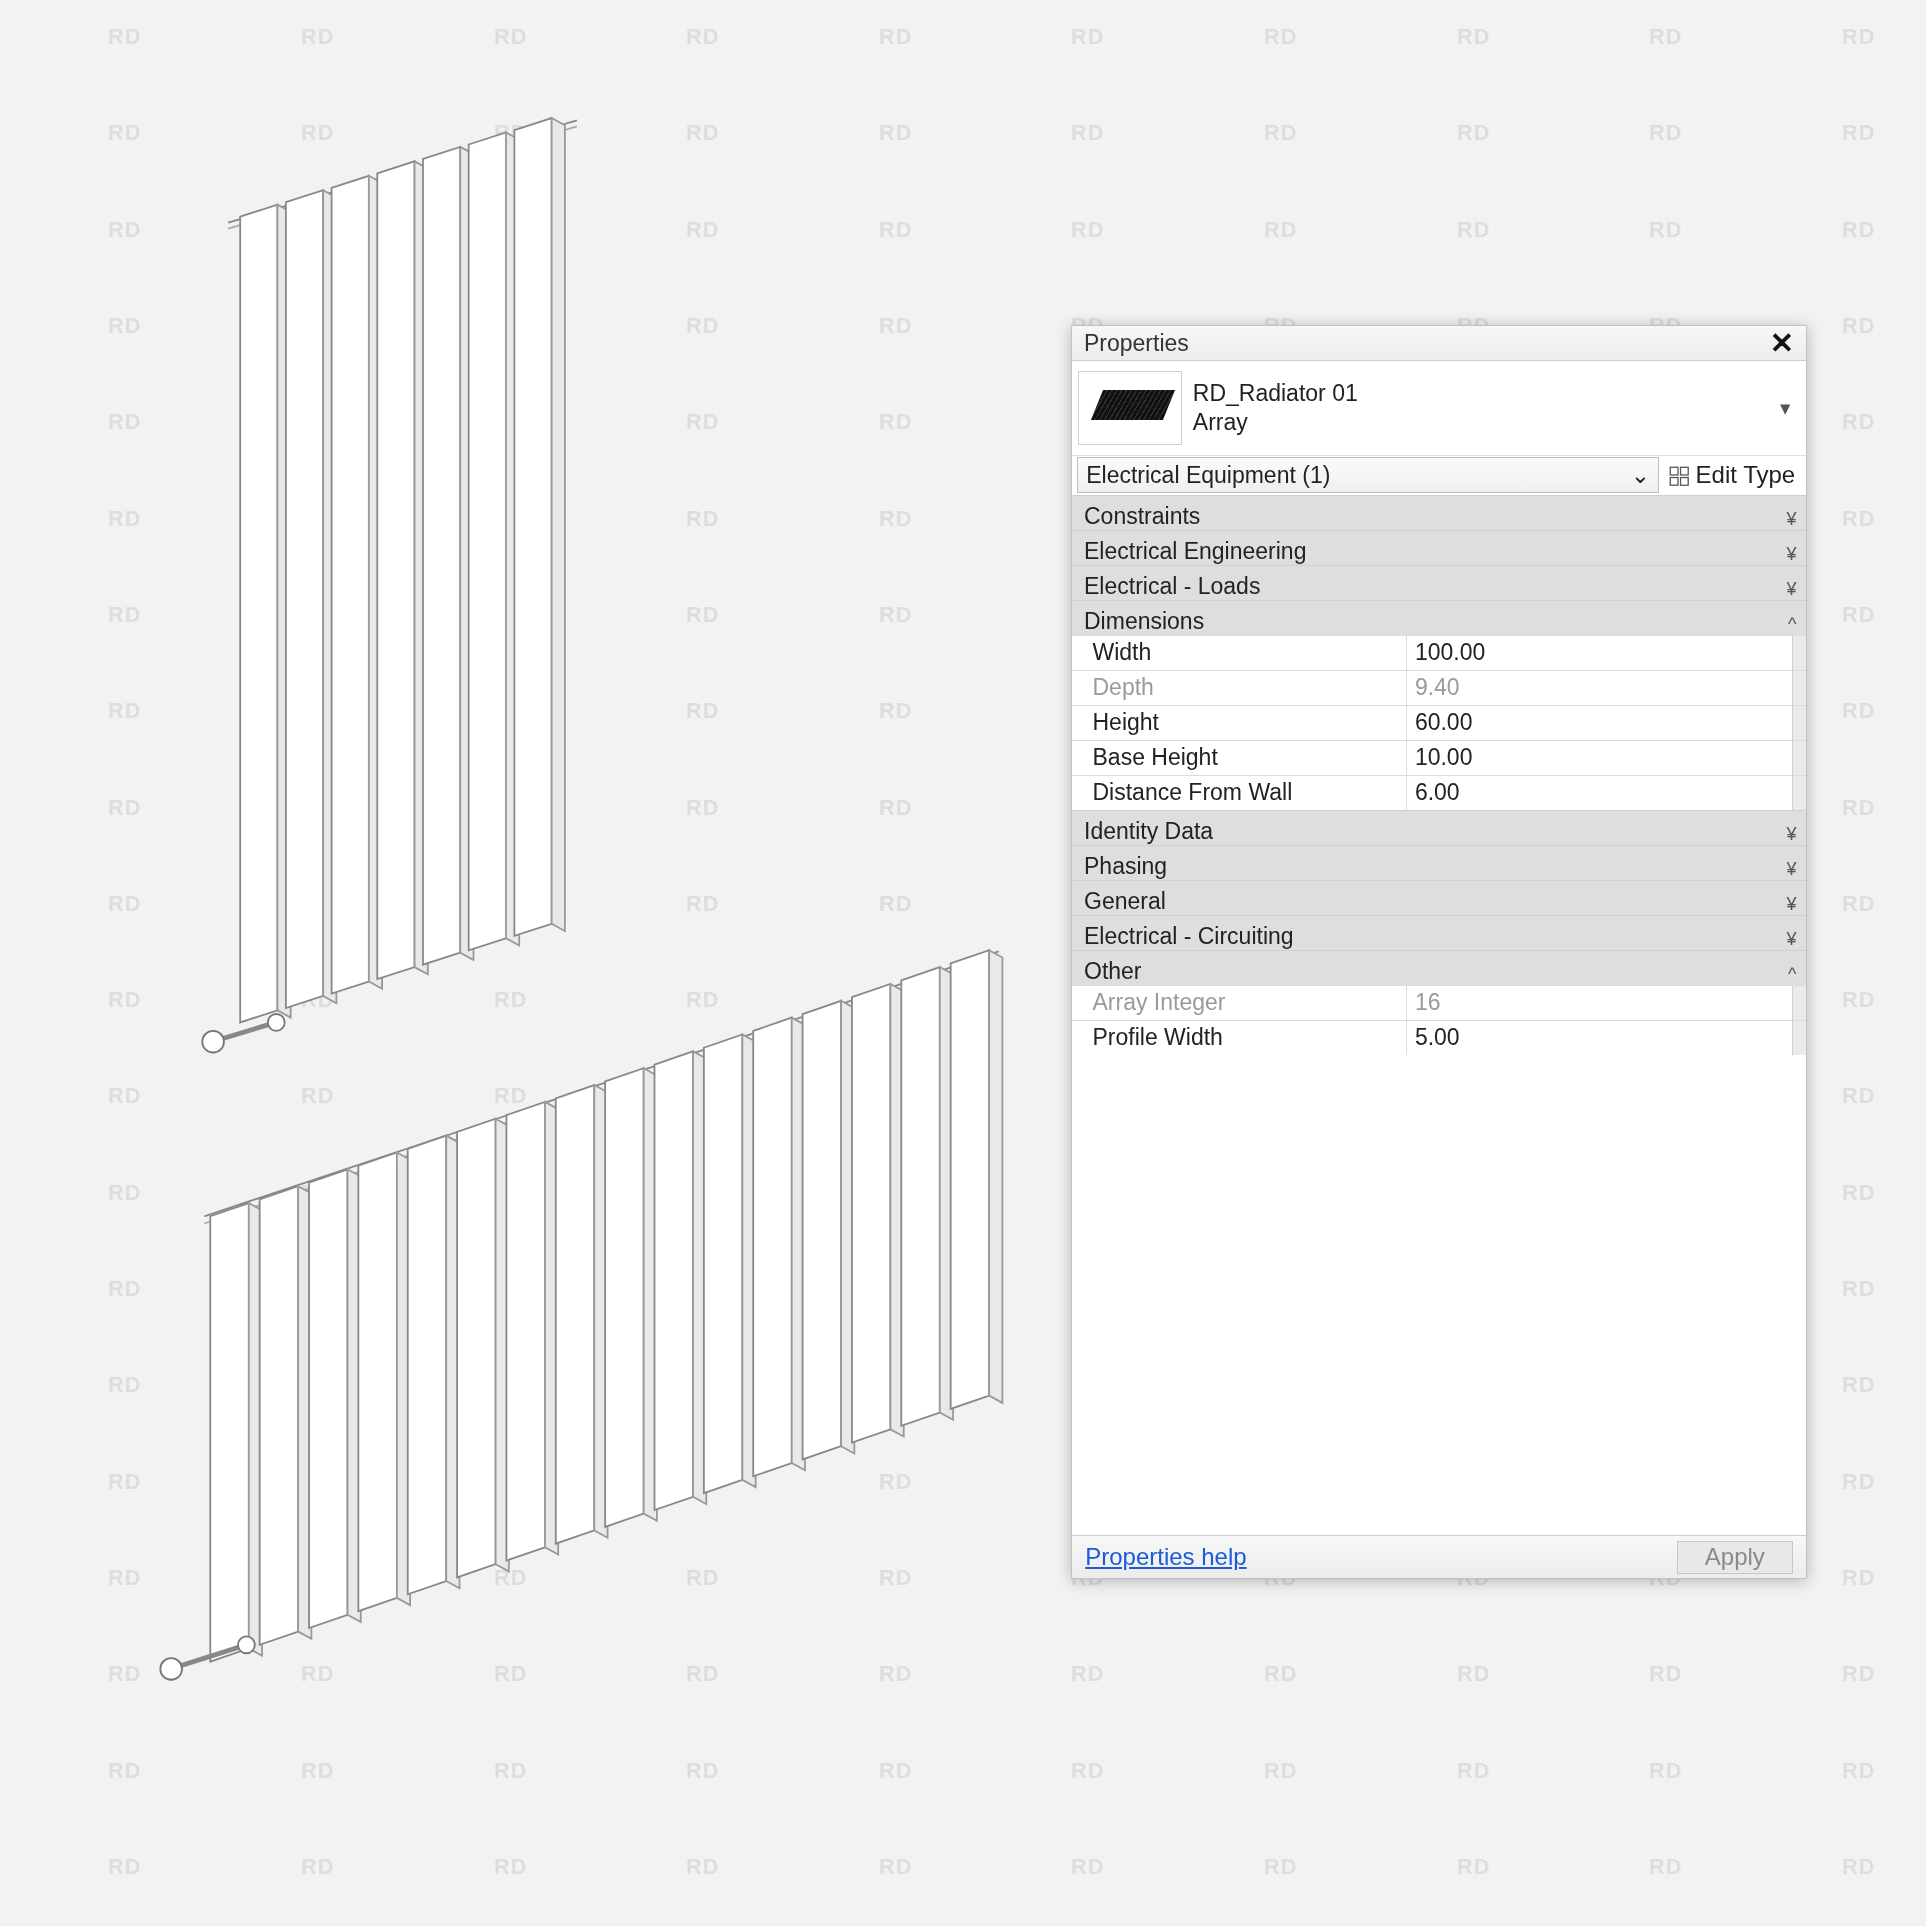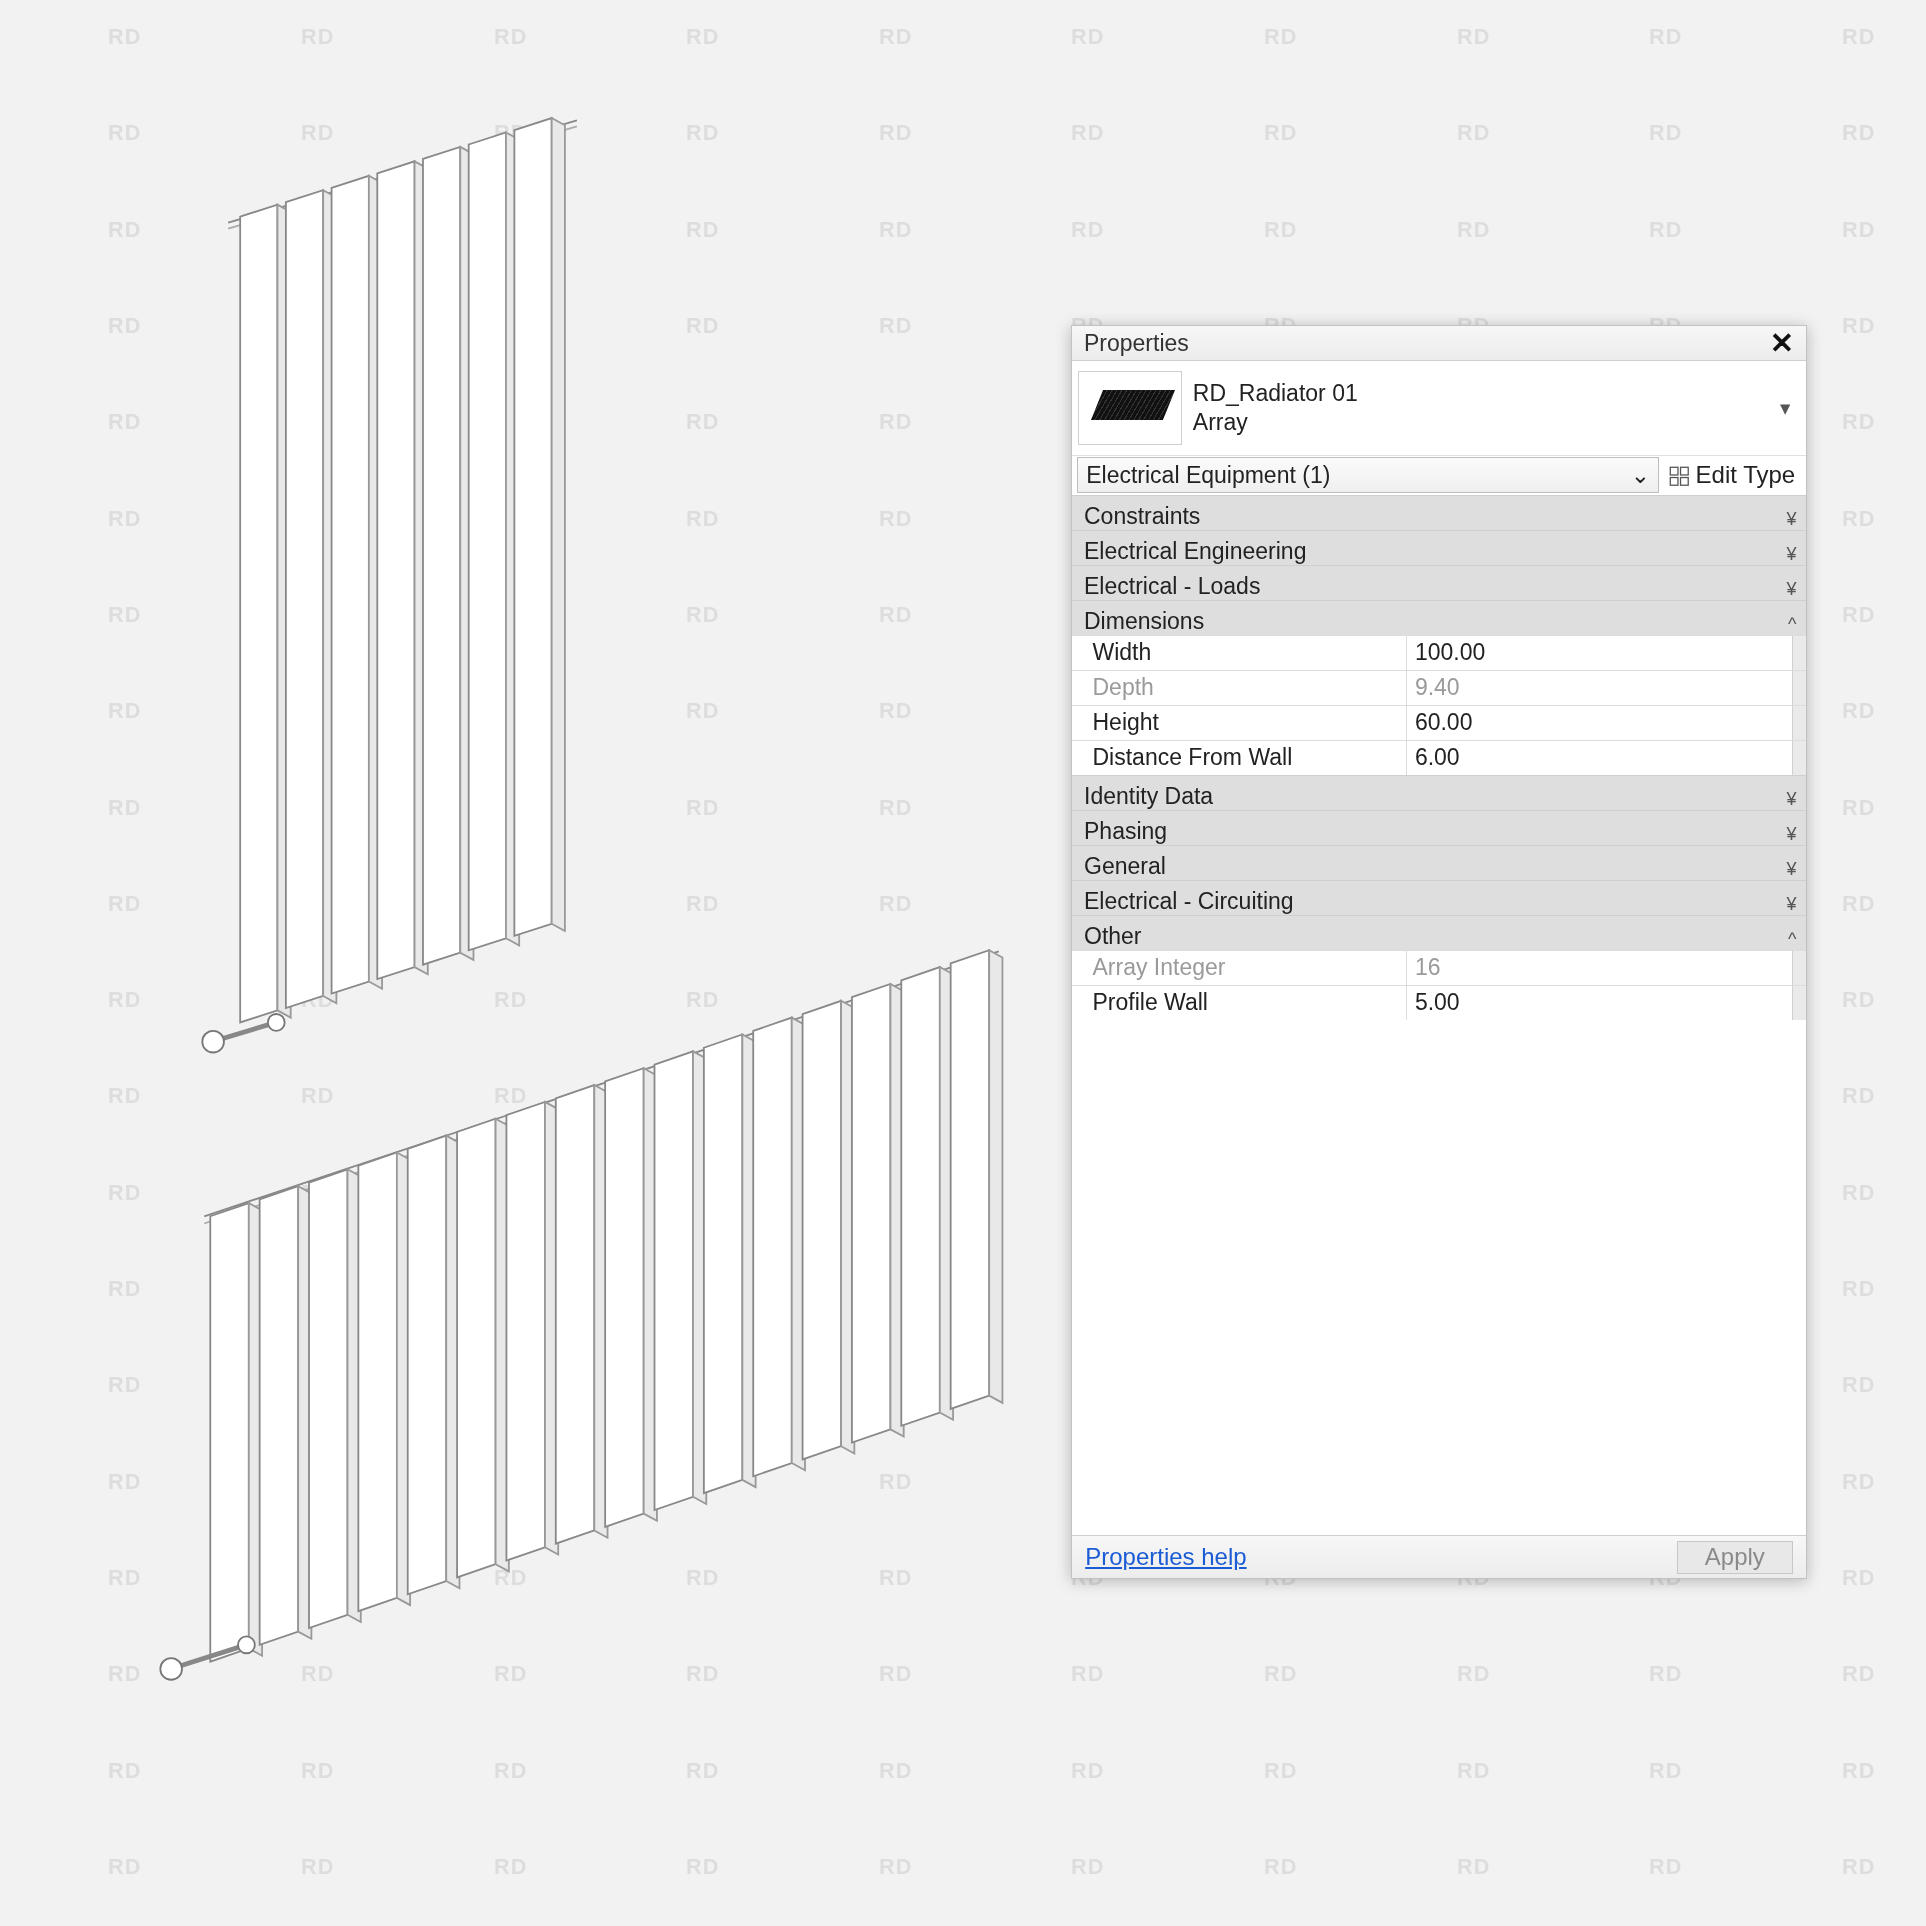--- a/index.html
+++ b/index.html
@@ -395,20 +395,25 @@
       <div class="lbl ro">Depth</div>
       <div class="val ro">9.40</div>
       <div class="tail"></div>
     </div>
     <div class="param-row">
       <div class="lbl">Height</div>
       <div class="val">60.00</div>
       <div class="tail"></div>
     </div>
     <div class="param-row">
+      <div class="lbl">Base Height</div>
+      <div class="val">10.00</div>
+      <div class="tail"></div>
+    </div>
+    <div class="param-row">
       <div class="lbl">Distance From Wall</div>
       <div class="val">6.00</div>
       <div class="tail"></div>
     </div>
     <div class="group-header">
       <span>Identity Data</span>
         <span class="chev">¥</span>
     </div>
     <div class="group-header">
       <span>Phasing</span>
@@ -425,21 +430,21 @@
     <div class="group-header">
       <span>Other</span>
         <span class="chev">^</span>
     </div>
     <div class="param-row">
       <div class="lbl ro">Array Integer</div>
       <div class="val ro">16</div>
       <div class="tail"></div>
     </div>
     <div class="param-row">
-      <div class="lbl">Profile Wall</div>
+      <div class="lbl">Profile Width</div>
       <div class="val">5.00</div>
       <div class="tail"></div>
     </div>
 
     <div class="panel-footer">
       <span class="help-link">Properties help</span>
       <div class="apply-btn">Apply</div>
     </div>
   </div>
 </div>

